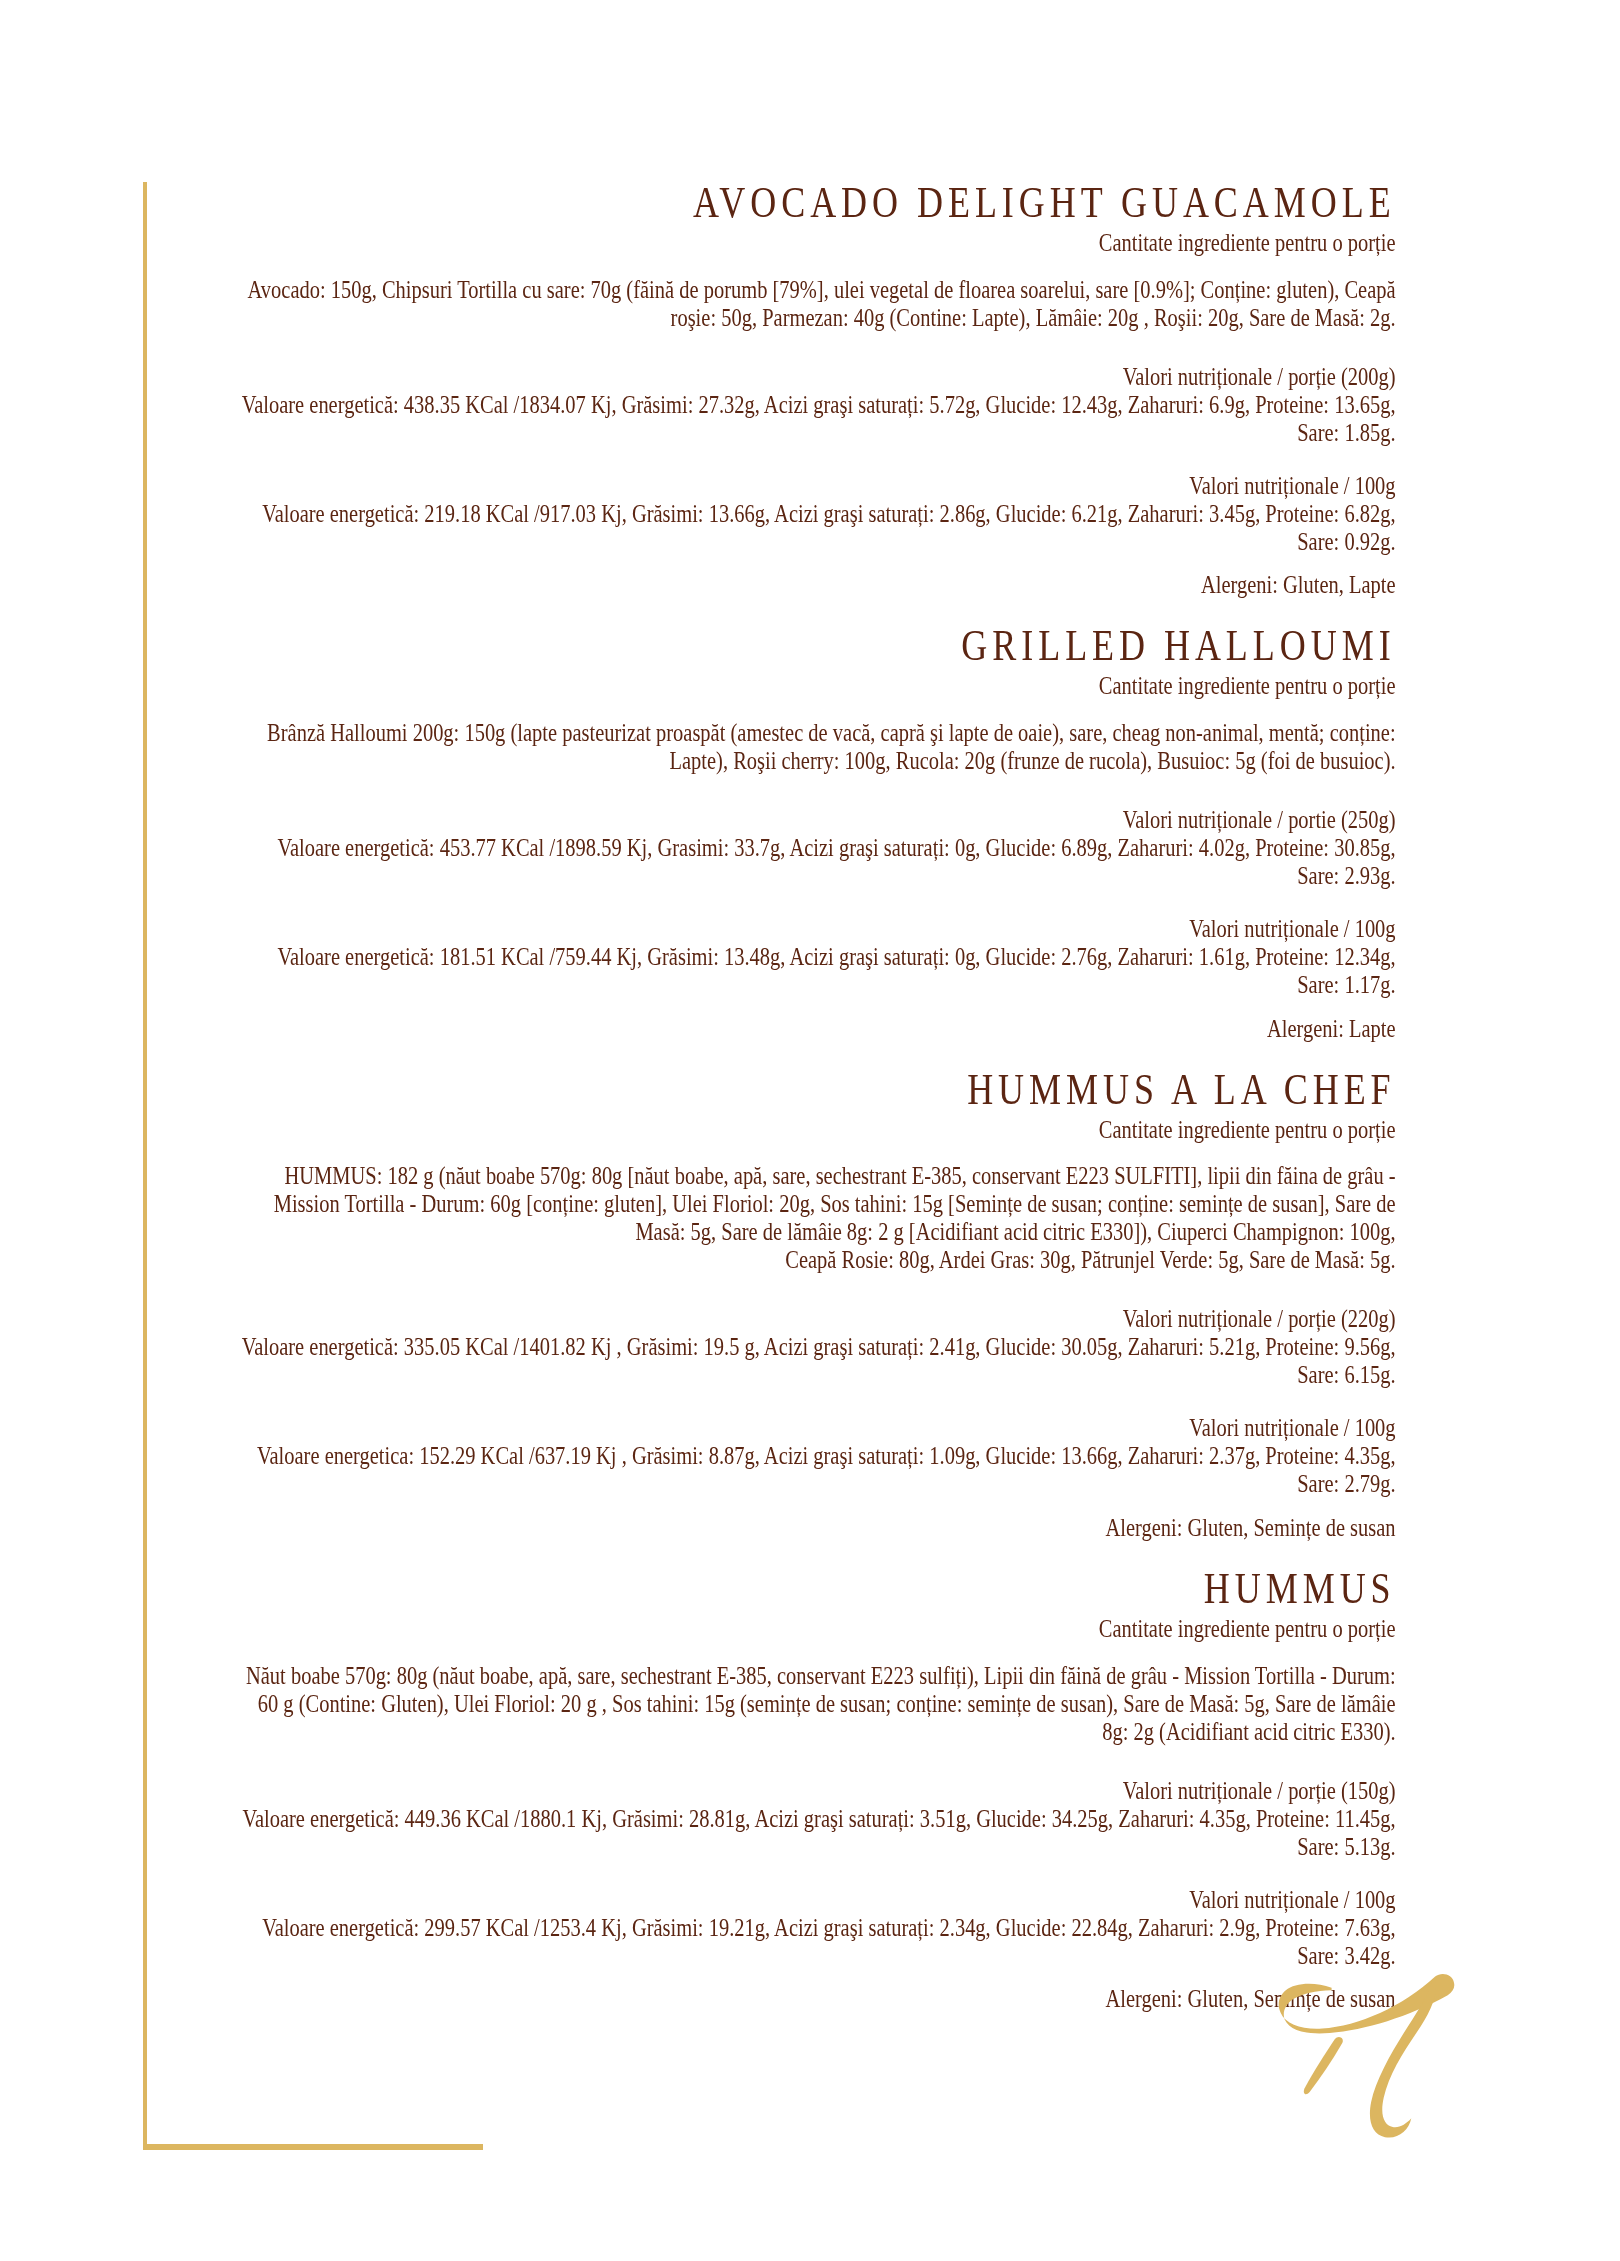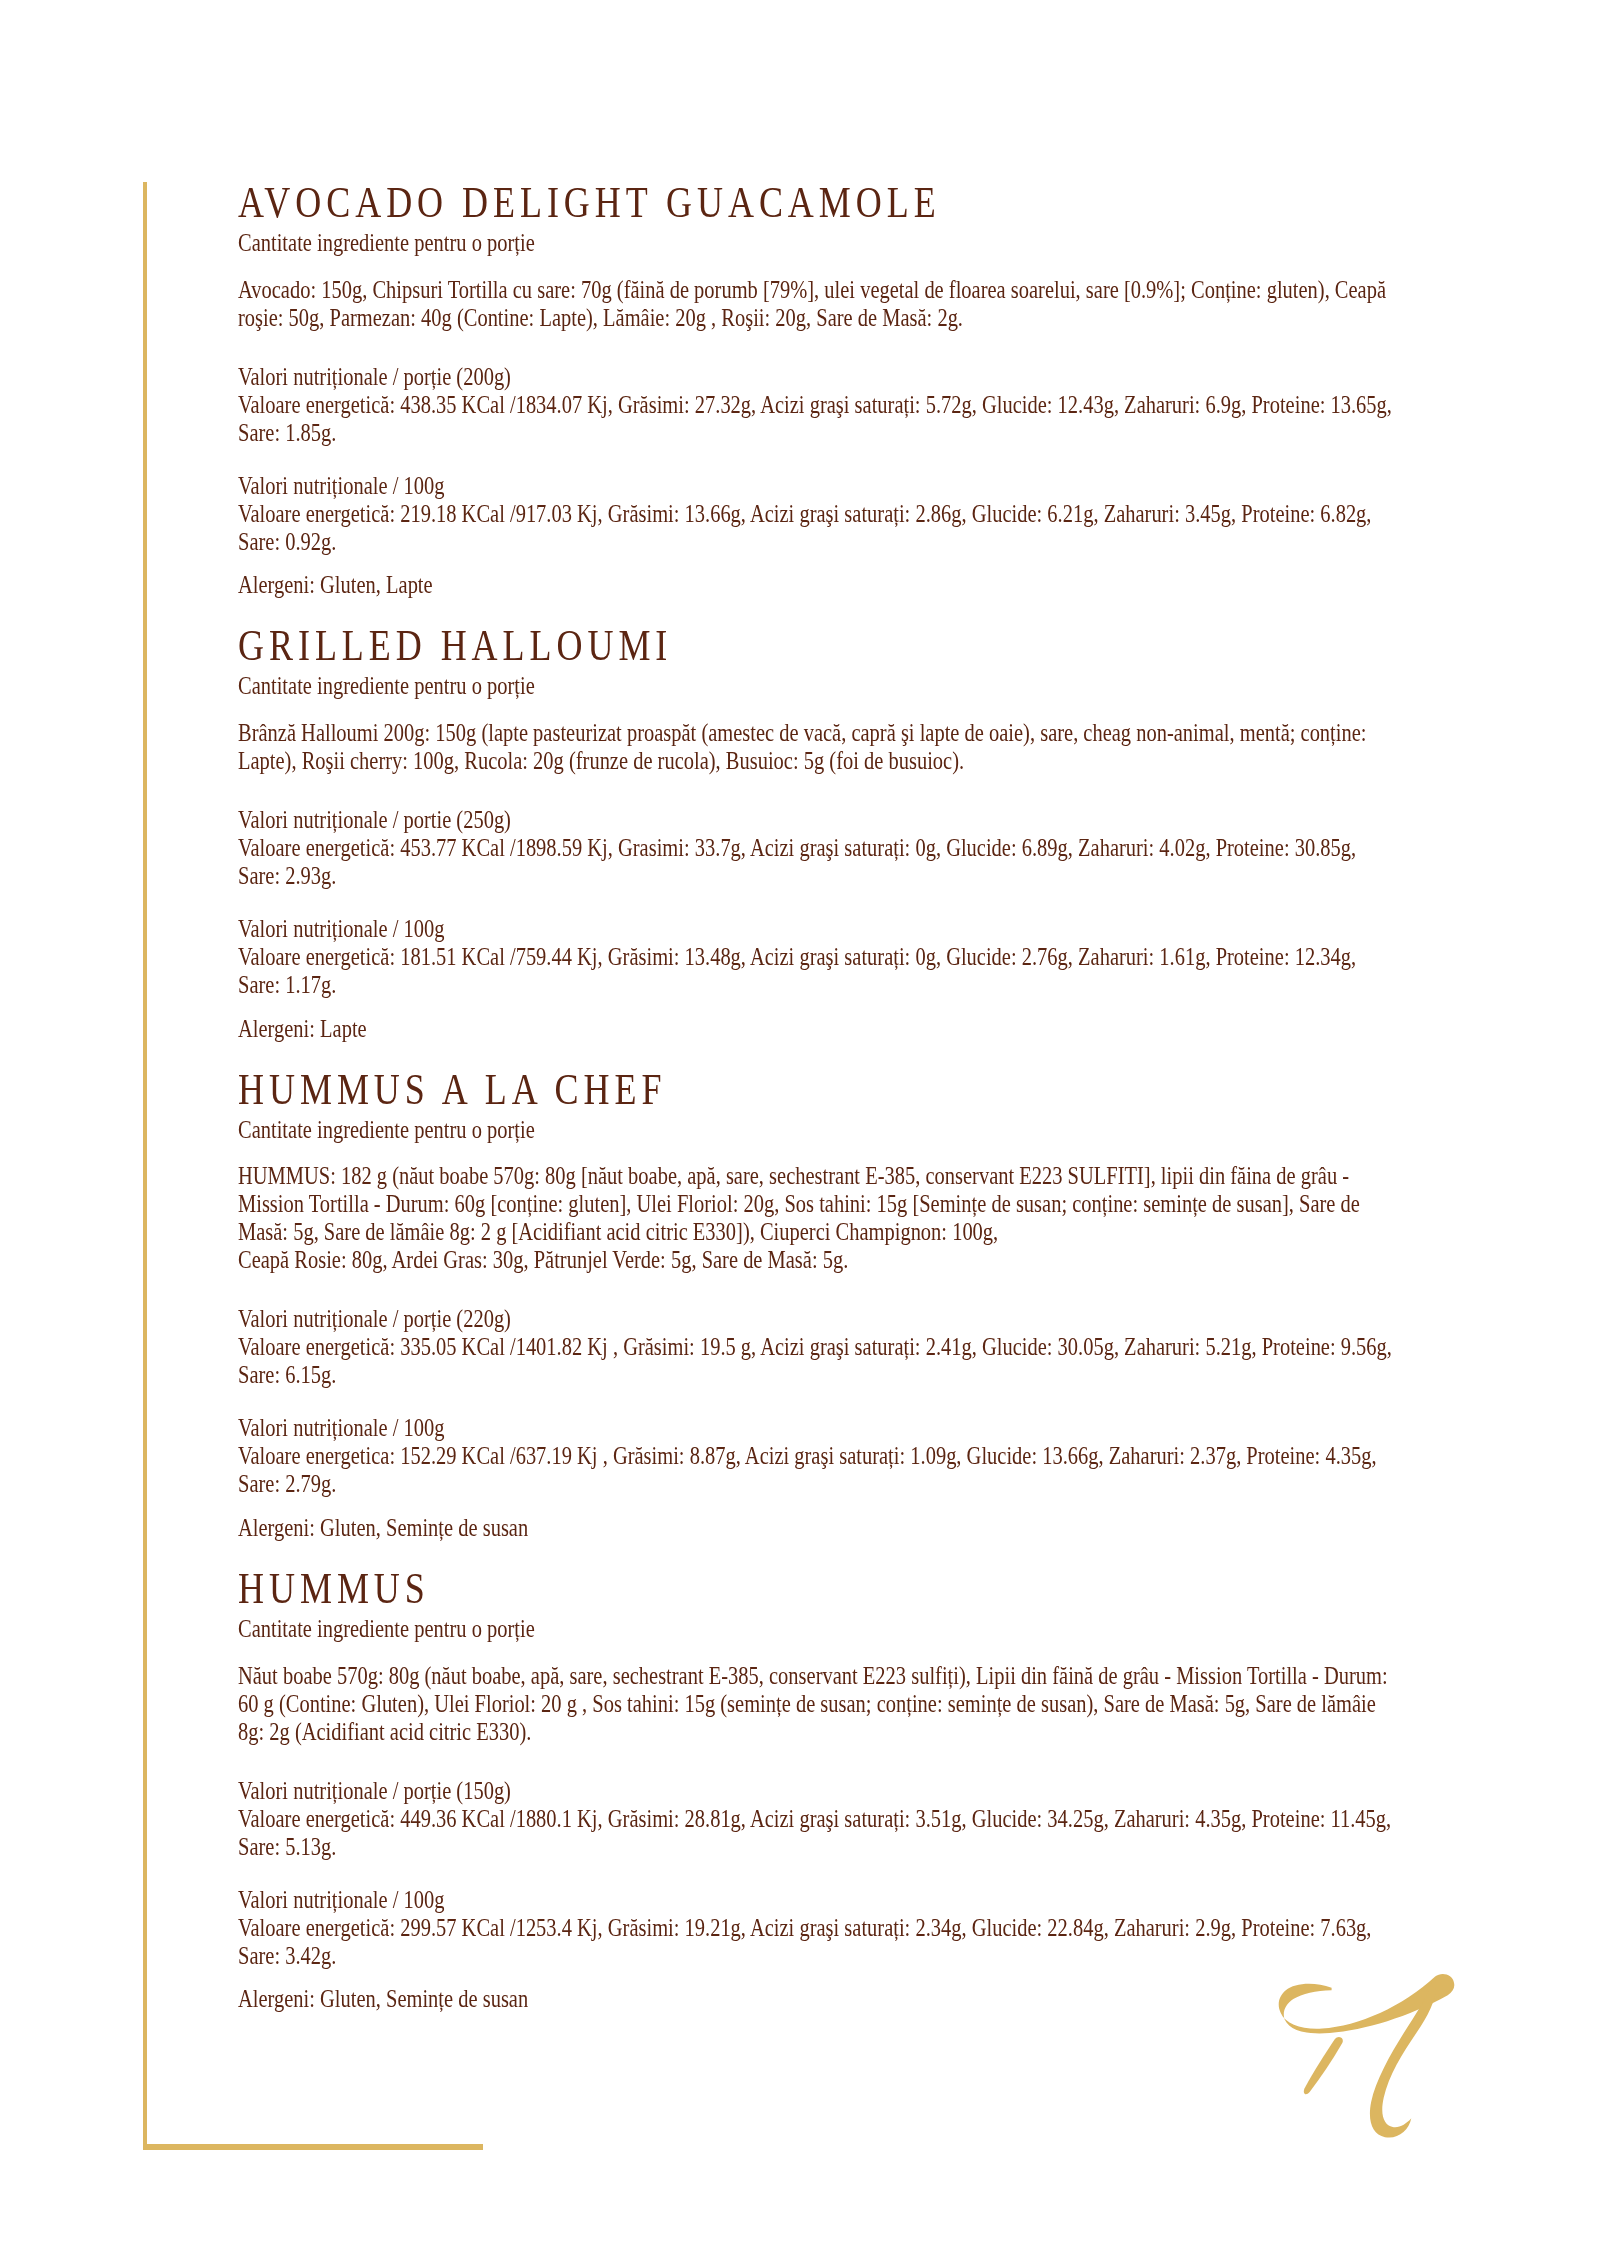--- a/index.html
+++ b/index.html
@@ -4,20 +4,21 @@
 <style>
   html,body { margin:0; padding:0; background:#ffffff; }
   .page {
     position:relative;
     width:1621px;
     height:2261px;
     background:#ffffff;
     overflow:hidden;
     font-family:"Liberation Serif", serif;
     color:#5B2512;
+    text-align:right;
   }
   
   .rule-vertical {
     position:absolute;
     left:143px; top:182px;
     width:4.4px; height:1966px;
     background:#DCB660;
   }
   .rule-horizontal {
     position:absolute;

